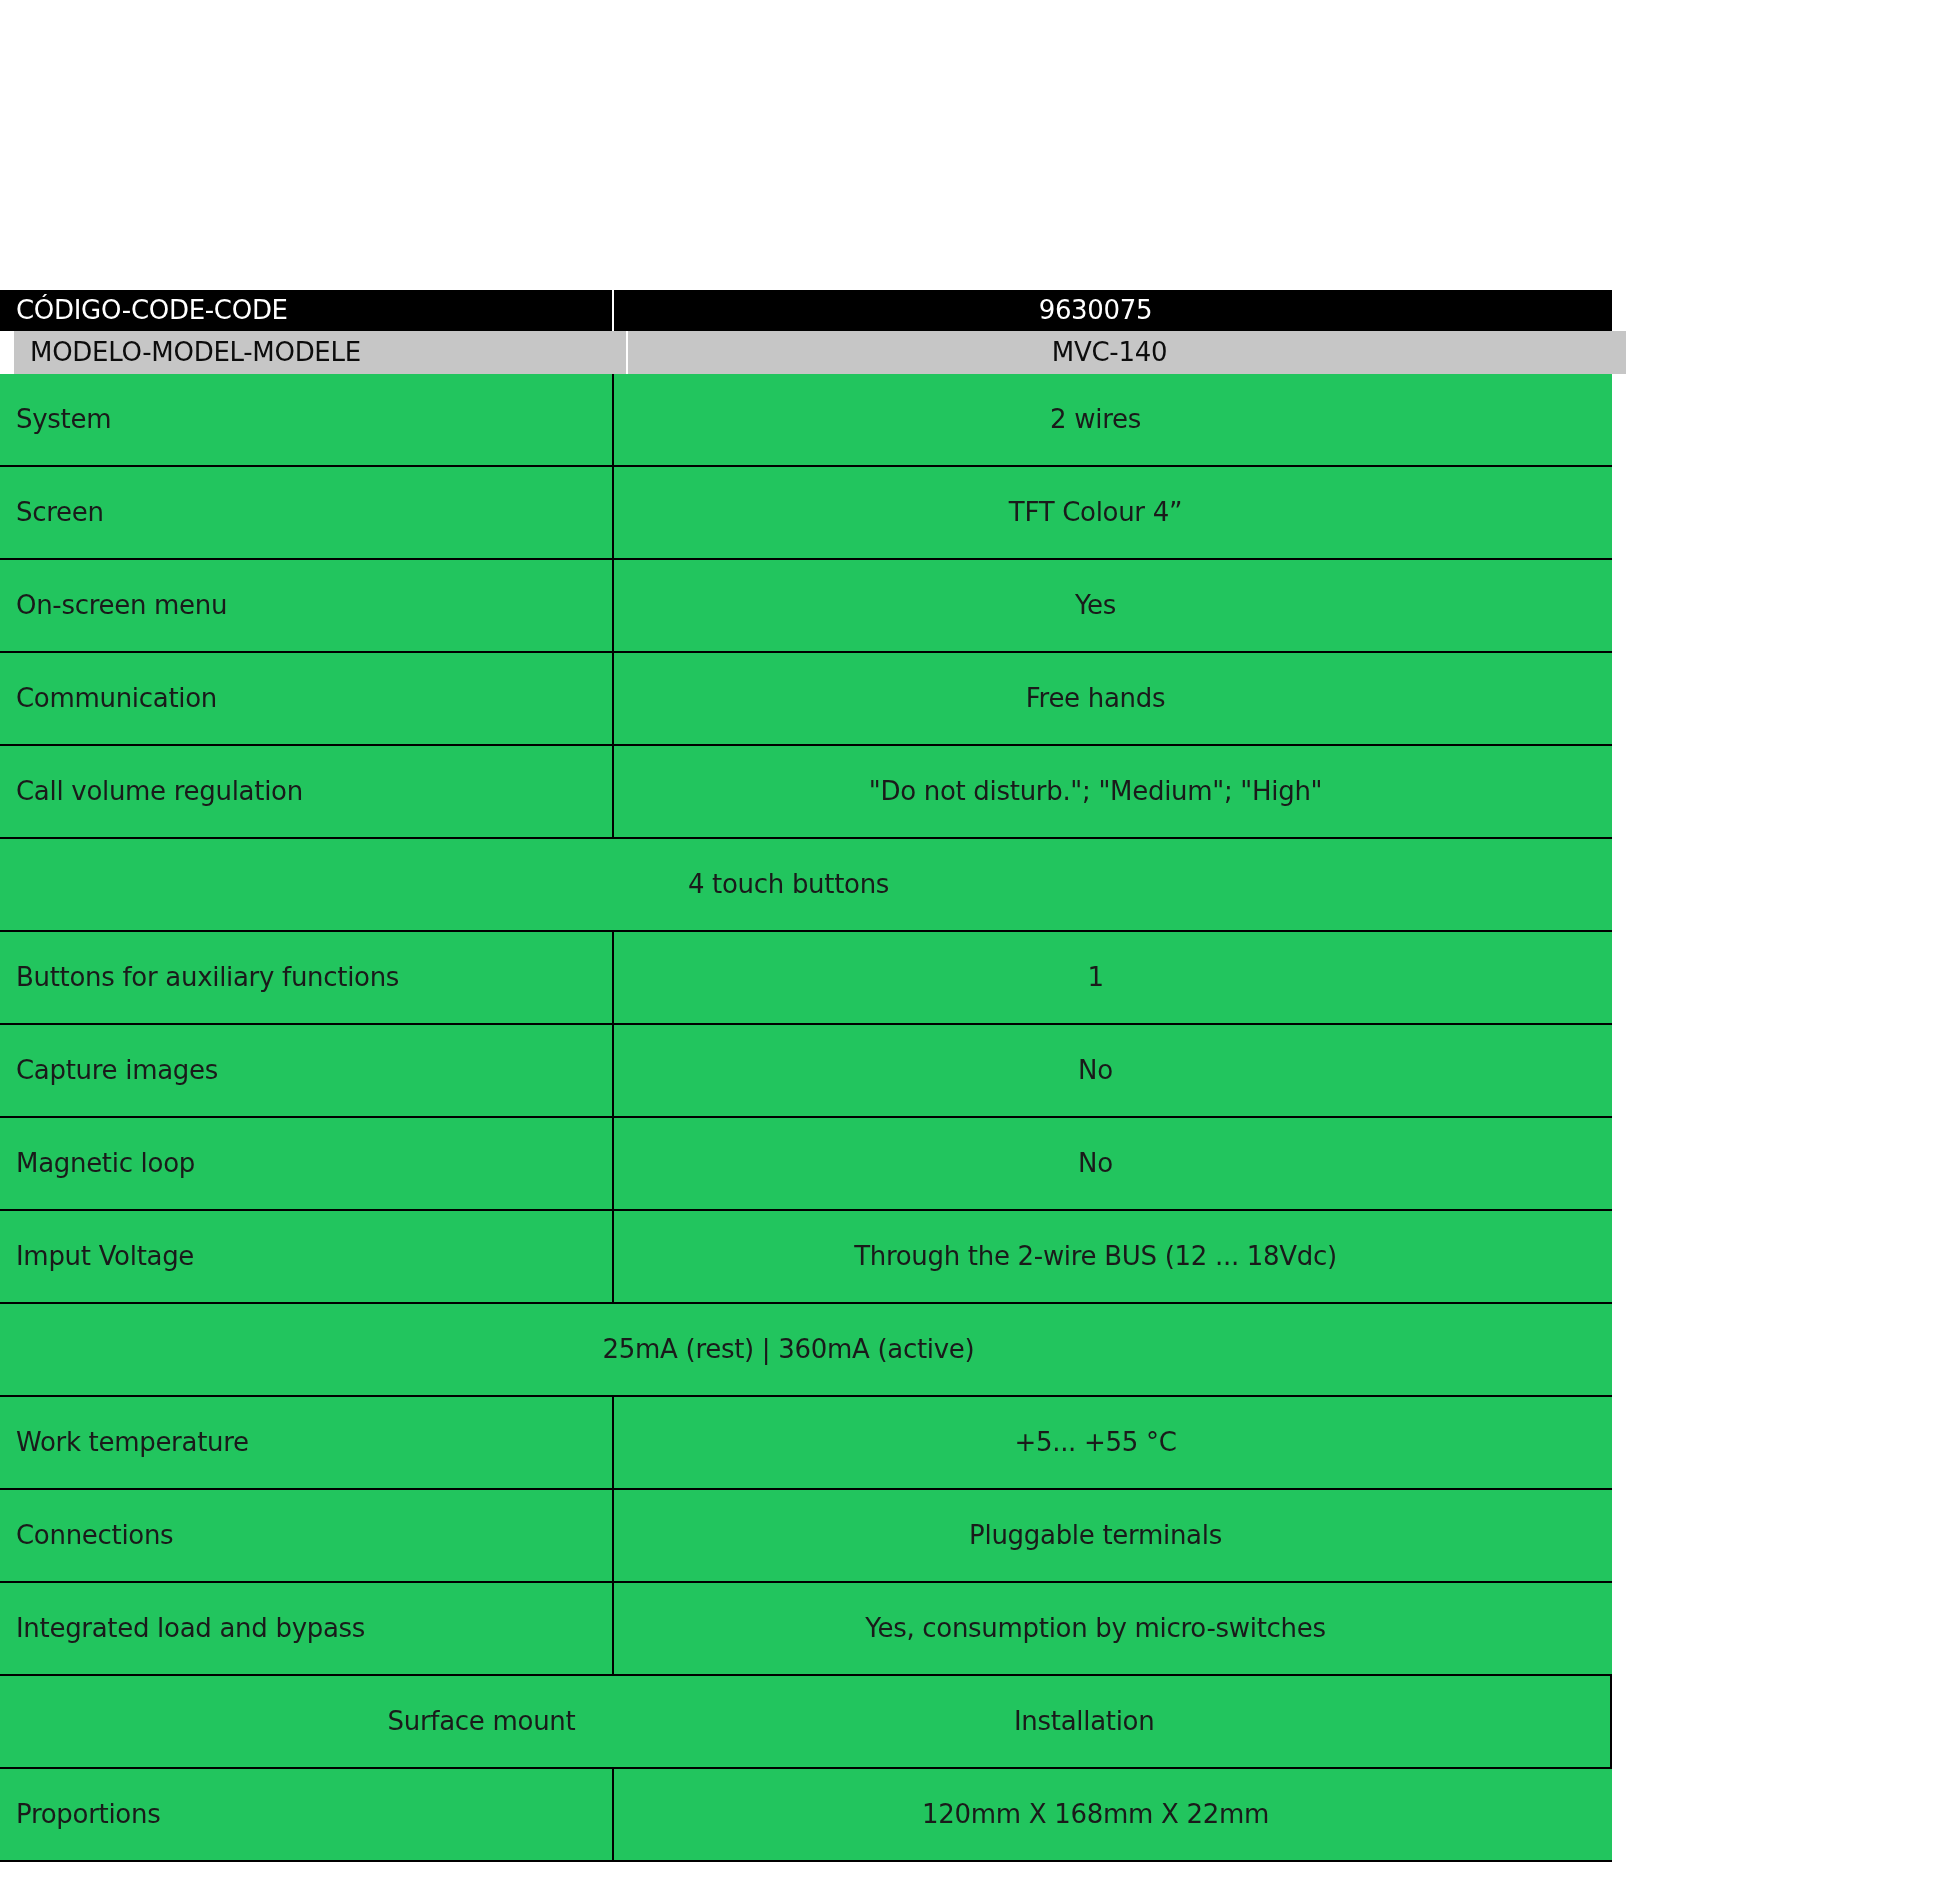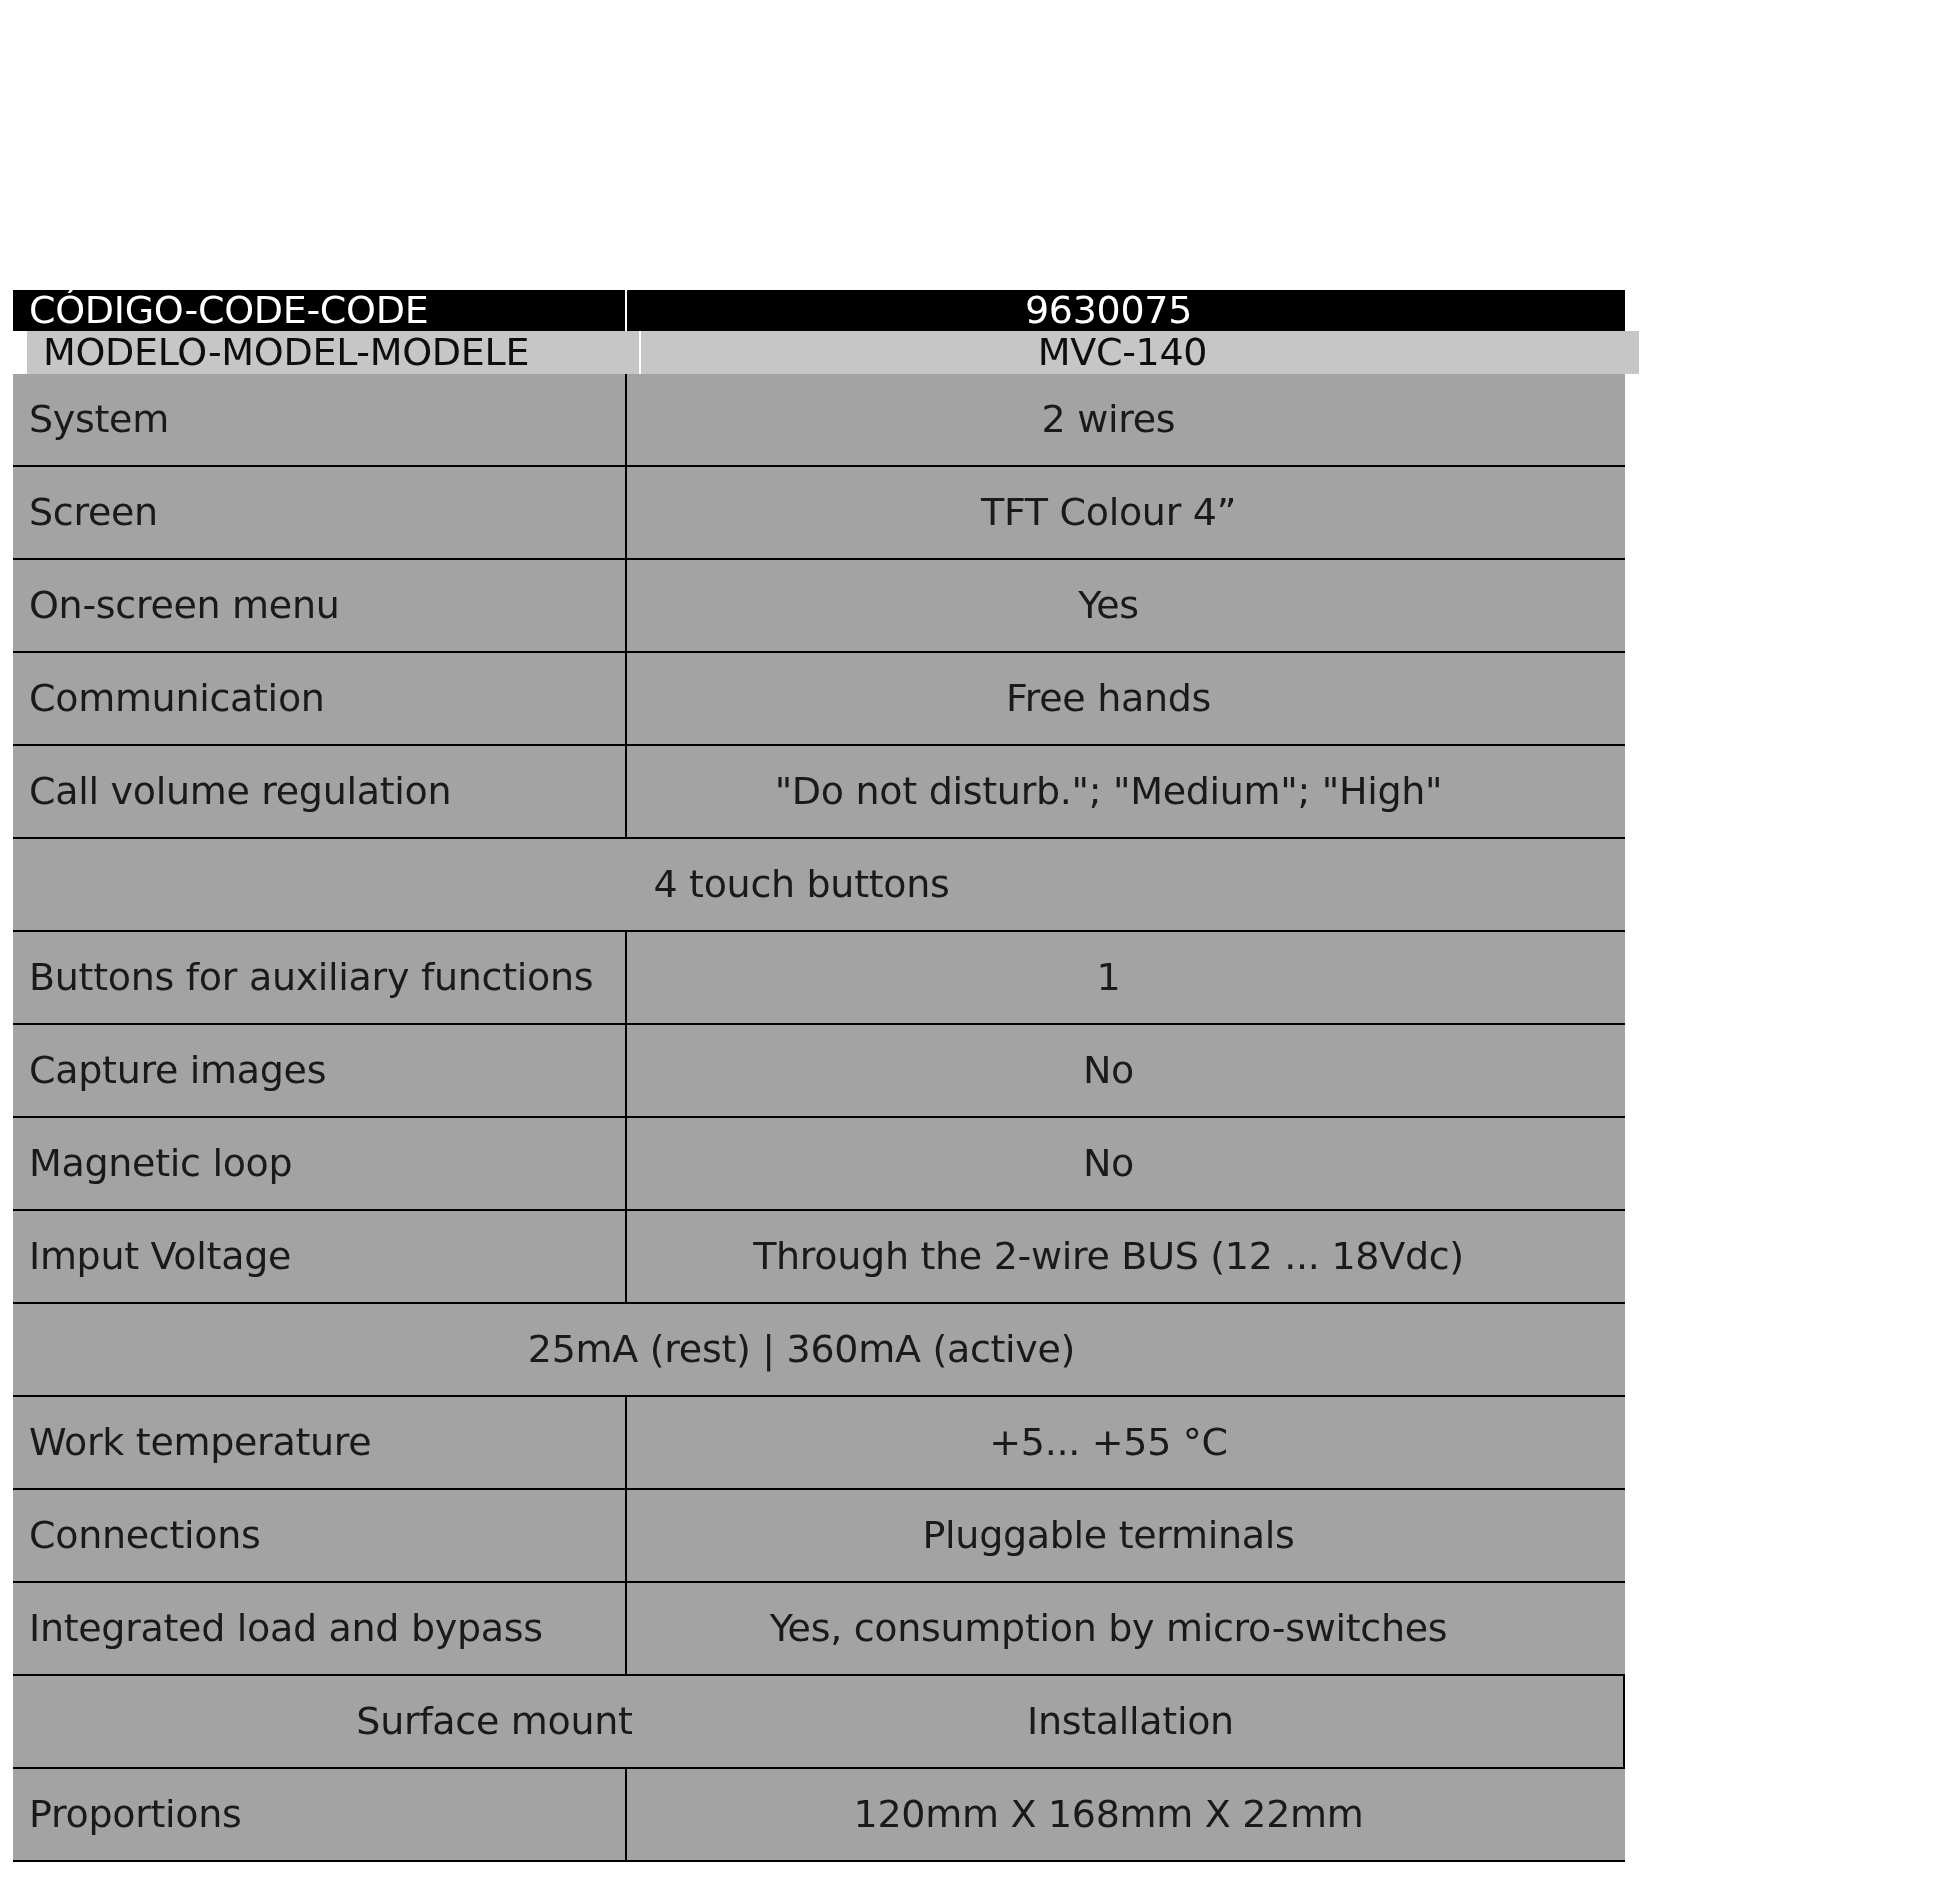--- a/index.html
+++ b/index.html
@@ -13,23 +13,22 @@
     height: 1898px;
     font-family: "DejaVu Sans", "Liberation Sans", sans-serif;
     color: var(--body-text, #1a1a1a);
     letter-spacing: -0.3px;
   }
   .spec-table {
     position: absolute;
     left: 0;
     top: 290px;
     width: 1612px;
-    font-size: 38px;
+    font-size: 26px;
     line-height: 1.1;
-    padding-left: 13px;
   }
   .row {
     display: flex;
     width: 100%;
   }
   .cell {
     box-sizing: border-box;
     display: flex;
     align-items: center;
   }
@@ -55,21 +54,21 @@
     background: var(--model-bg, #c6c6c6);
     color: var(--model-text, #0d0d0d);
     margin-left: 14px;
   }
   .hrow .cell.label {
     border-right-color: #ffffff;
   }
   .body-row {
     height: 91px;
     border-bottom: 2.6px solid var(--grid-line, #000000);
-    background: #a3a3a3;
+    background: #22c55e;
   }
 </style>
 </head>
 <body style="--code-bg: #000000; --code-text: #ffffff; --model-bg: #c6c6c6; --model-text: #0d0d0d; --body-text: #1a1a1a; --grid-line: #000000;">
 
 <div class="spec-table">
 
   <div class="row hrow code-row">
     <div class="cell label">CÓDIGO-CODE-CODE</div>
     <div class="cell value">9630075</div>

